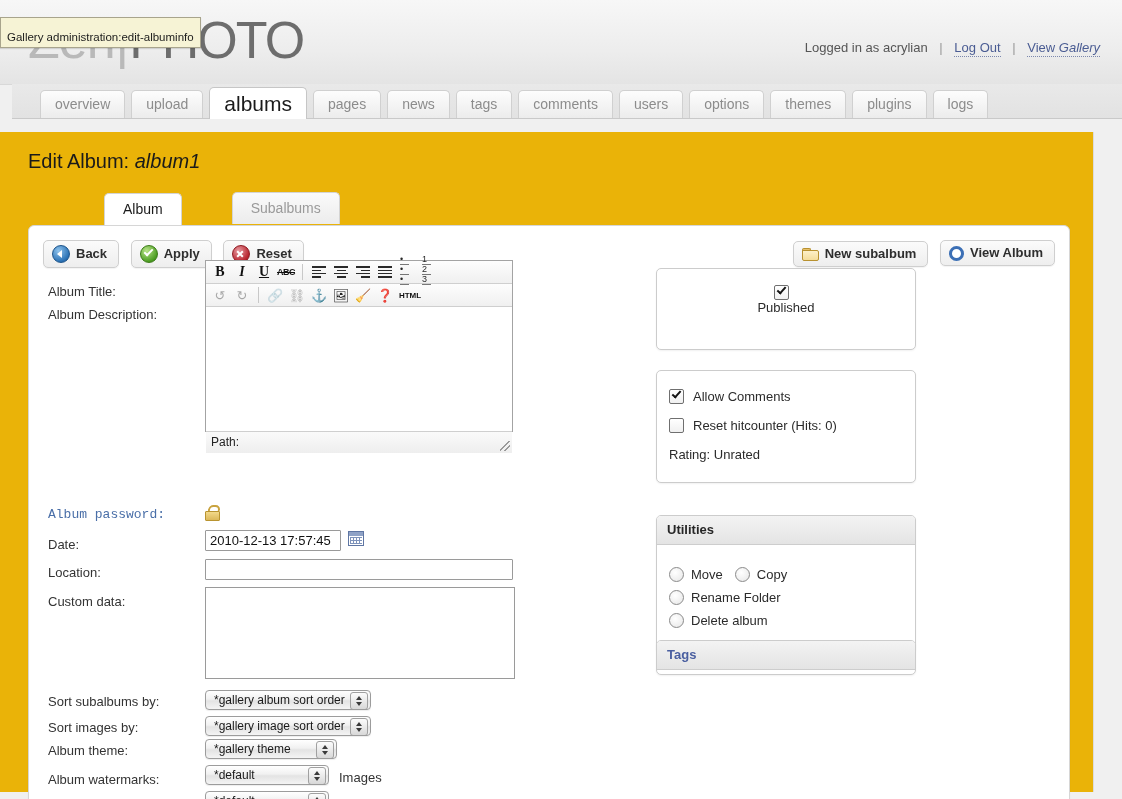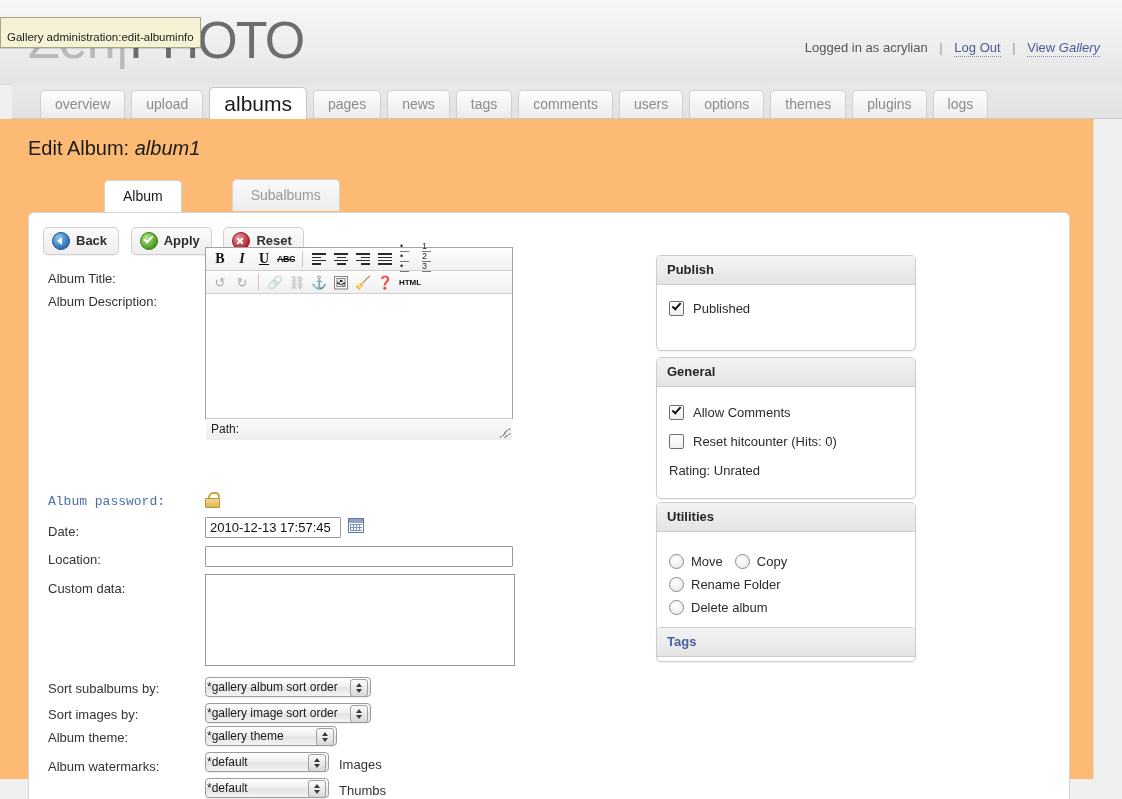--- a/index.html
+++ b/index.html
@@ -109,24 +109,24 @@
     padding: 8px 14px 7px 14px;
     border-color: #c6c6c6;
     position: relative;
     z-index: 3;
     margin-bottom: -1px;
   }
 
   
   #content {
     position: absolute;
-    left: 0; top: 119px;
+    left: 0; top: 132px;
     width: 1093px;
     height: 660px;
-    background: #fdba74;
+    background: #eab308;
     border-right: 1px solid #dcdcdc;
   }
   #pagetitle {
     position: absolute;
     left: 28px; top: 18px;
     font-size: 20px;
     color: #1a1a1a;
     font-weight: normal;
     margin: 0;
   }
@@ -380,21 +380,21 @@
   
   .sel {
     position: absolute;
     height: 20px;
     border: 1px solid #9c9c9c;
     border-radius: 4px;
     background: linear-gradient(to bottom, #ffffff 0%, #f1f1f1 45%, #e3e3e3 55%, #f4f4f4 100%);
     box-sizing: border-box;
     font-size: 12px;
     color: #1a1a1a;
-    padding: 2px 26px 2px 1px;
+    padding: 2px 26px 2px 8px;
     white-space: nowrap;
     overflow: hidden;
     cursor: pointer;
     box-shadow: 0 1px 1px rgba(0,0,0,0.07);
     line-height: 15px;
   }
   .sel .stepper {
     position: absolute; right: 2px; top: 1px;
     width: 16px; height: 16px;
     background: linear-gradient(to bottom, #fcfcfc 0%, #d8d8d8 100%);
@@ -427,21 +427,21 @@
   .panel .ph {
     background: linear-gradient(to bottom, #f3f3f3 0%, #e4e4e4 100%);
     border-bottom: 1px solid #cdcdcd;
     font-size: 13px; font-weight: bold;
     color: #262626;
     padding: 6px 10px 7px 10px;
   }
   .panel .ph.linkhdr { color: #4a5fa0; }
   .panel .pb { padding: 12px 12px 14px 12px; }
   .crow { display: flex; align-items: center; margin-bottom: 14px; font-size: 13px; color: #2b2b2b;}
-  .crow:last-child { margin-bottom: 16px; }
+  .crow:last-child { margin-bottom: 16px; flex-direction: column; }
   .cb {
     width: 13px; height: 13px; border: 1px solid #6f6f6f;
     background: linear-gradient(to bottom,#ffffff 0%,#f0f0f0 100%);
     border-radius: 2px; margin-right: 9px;
     position: relative; flex: none; cursor: pointer;
   }
   .cb.on:after {
     content: ""; position: absolute; left: 2px; top: 1px;
     width: 7px; height: 3px;
     border-left: 2px solid #141414; border-bottom: 2px solid #141414;
@@ -517,20 +517,34 @@
         <span>Apply</span>
       </span>
       <span class="btn">
         <span class="ic">
             <span class="cir cir-red"></span>
           </span>
         <span>Reset</span>
       </span>
     </div>
 
+    <div class="btnbar right">
+      <span class="btn">
+        <span class="ic">
+            <span class="folder-ic"></span>
+          </span>
+        <span>New subalbum</span>
+      </span>
+      <span class="btn">
+        <span class="ic">
+            <span class="ring-blue"></span>
+          </span>
+        <span>View Album</span>
+      </span>
+    </div>
 
     <div class="label" style="top:58px">Album Title:</div>
     <input class="txt" style="left: 176px; top: 52px; width: 308px; height: 21px;" value="album1">
 
     <div class="label" style="top:81px">Album Description:</div>
 
     <div id="mce">
       <div class="tb">
         <span class="tbbtn b">B</span>
         <span class="tbbtn i">I</span>
@@ -656,31 +670,29 @@
     <div class="sel" style="left:176px; top:565px; width:124px;">
       <span>*default</span>
       <span class="stepper">
           <i class="up"></i>
           <i class="dn"></i>
         </span>
     </div>
     <div class="seltag" style="left:310px; top:570px;">Thumbs</div>
 
     <div class="panel" style="left:627px; top:42px;">
-      <div class="ph">Publish</div>
       <div class="pb" style="padding-top:16px; padding-bottom:18px;">
         <div class="crow">
           <span class="cb on"></span>
           <span>Published</span>
         </div>
       </div>
     </div>
 
     <div class="panel" style="left:627px; top:144px;">
-      <div class="ph">General</div>
       <div class="pb" style="padding-top:18px; padding-bottom:20px;">
         <div class="crow">
           <span class="cb on"></span>
           <span>Allow Comments</span>
         </div>
         <div class="crow">
           <span class="cb"></span>
           <span>Reset hitcounter (Hits: 0)</span>
         </div>
         <div class="ptext">Rating: Unrated</div>

